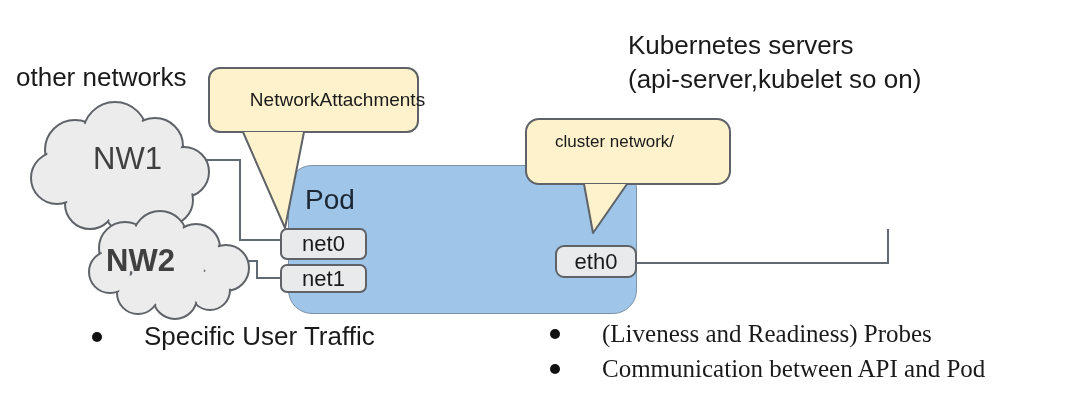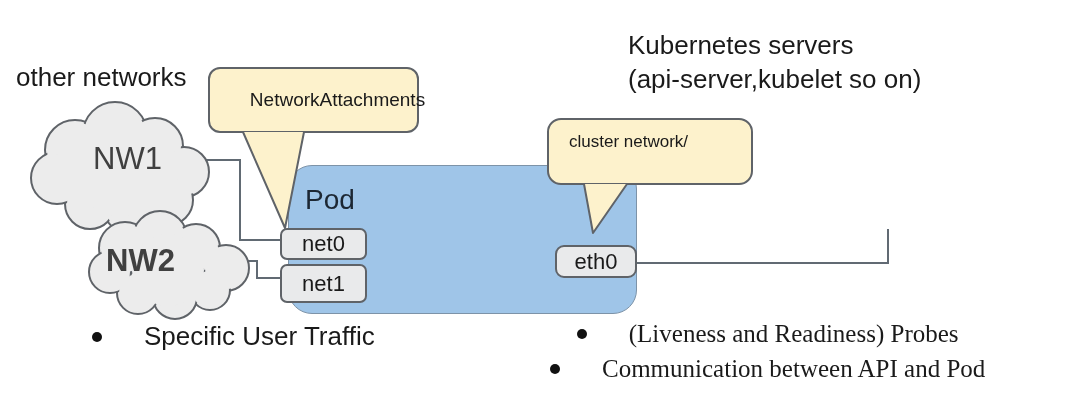--- a/index.html
+++ b/index.html
@@ -44,48 +44,48 @@
   .iface-box {
     position: absolute;
     background: #e9eaeb;
     border: 2px solid #5f6368;
     display: flex; align-items: center; justify-content: center;
     font-size: 22px; color: #1a1a1a;
     z-index: 3;
     box-sizing: border-box;
   }
   .net0-box { left: 280px; top: 228px; width: 87px; height: 32px; border-radius: 7px; }
-  .net1-box { left: 280px; top: 264px; width: 87px; height: 39px; border-radius: 7px; }
+  .net1-box { left: 280px; top: 264px; width: 87px; height: 29px; border-radius: 7px; }
   .eth0-box { left: 555px; top: 245px; width: 82px; height: 33px; border-radius: 9px; }
 
   .callout {
     position: absolute;
     background: #fdf2cc;
     border: 2px solid #5f6368;
     z-index: 4;
     box-sizing: border-box;
   }
   .callout-na {
     left: 208px; top: 67px; width: 211px; height: 66px;
     border-radius: 12px;
     display: flex; align-items: center; justify-content: center;
     font-size: 19px;
     padding-left: 48px;
   }
   .callout-cn {
-    left: 547px; top: 118px; width: 206px; height: 67px;
+    left: 525px; top: 118px; width: 206px; height: 67px;
     border-radius: 14px;
-    padding: 9px 0 0 20px;
+    padding: 9px 0 0 28px;
     font-size: 17px; line-height: 25px;
   }
 
   .bullet-list { z-index: 6; }
   .bullet-list-left { left: 92px; top: 321px; }
   .bullet-list-right { left: 550px; top: 320px; font-family: Liberation Serif, serif; }
-  .bullet-row { display: flex; align-items: center; margin-bottom: 7px; justify-content: center; }
+  .bullet-row { display: flex; align-items: center; margin-bottom: 7px; }
   .bullet-dot {
     width: 10px; height: 10px; border-radius: 50%;
     background: #111; margin-right: 42px; flex: 0 0 auto;
   }
   .bullet-list-left .bullet-text { font-size: 26px; white-space: nowrap; }
   .bullet-list-right .bullet-text { font-size: 25px; white-space: nowrap; }
 </style>
 </head>
 <body>
 

